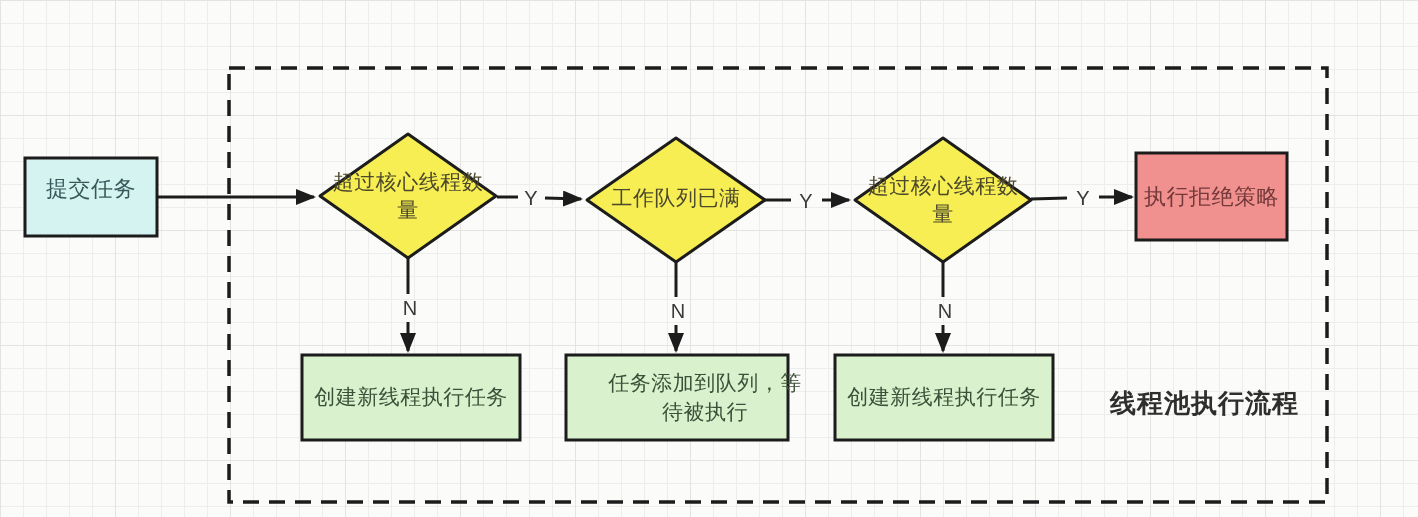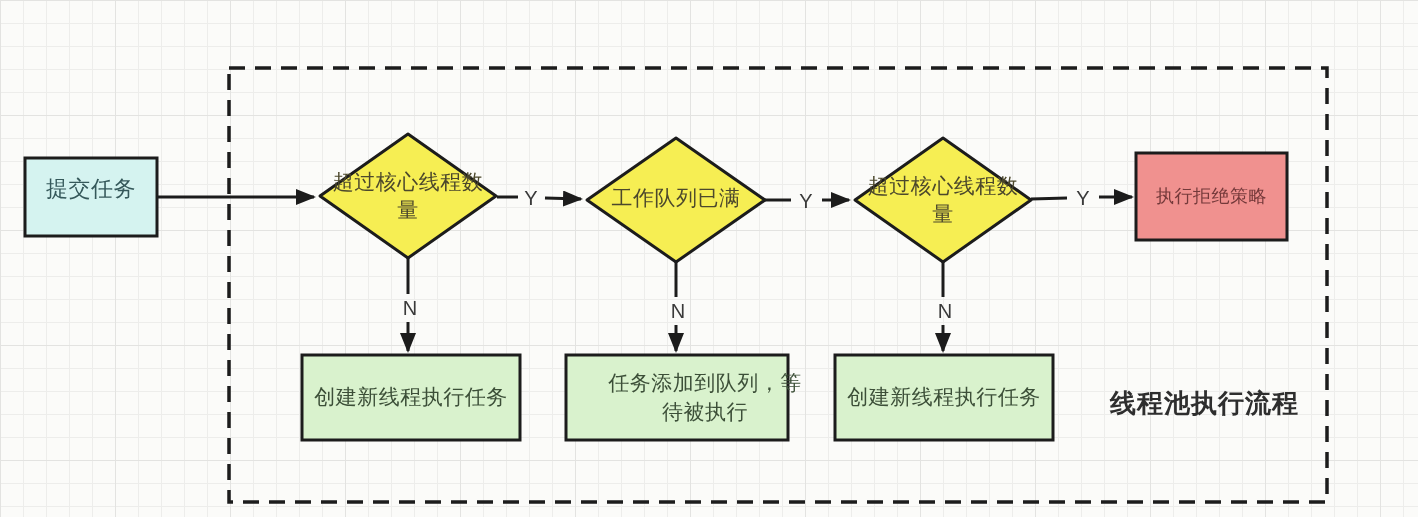--- a/index.html
+++ b/index.html
@@ -33,21 +33,21 @@
     justify-content: center;
     text-align: center;
     font-size: 21px;
     line-height: 1.35;
     color: #404040;
     letter-spacing: 0.5px;
   }
   .start-text   { color: #35585a; font-size: 22px; }
   .decision-text{ color: #4c482c; }
   .action-text  { color: #3c4f38; }
-  .reject-text  { color: #74393a; font-size: 18px; }
+  .reject-text  { color: #74393a; font-size: 22px; }
   .edge-label {
     position: absolute;
     transform: translate(-50%, -50%);
     font-size: 20px;
     color: #3a3a3a;
     font-family: "Liberation Sans", "DejaVu Sans", sans-serif;
   }
   .diagram-caption {
     position: absolute;
     left: 1110px;

